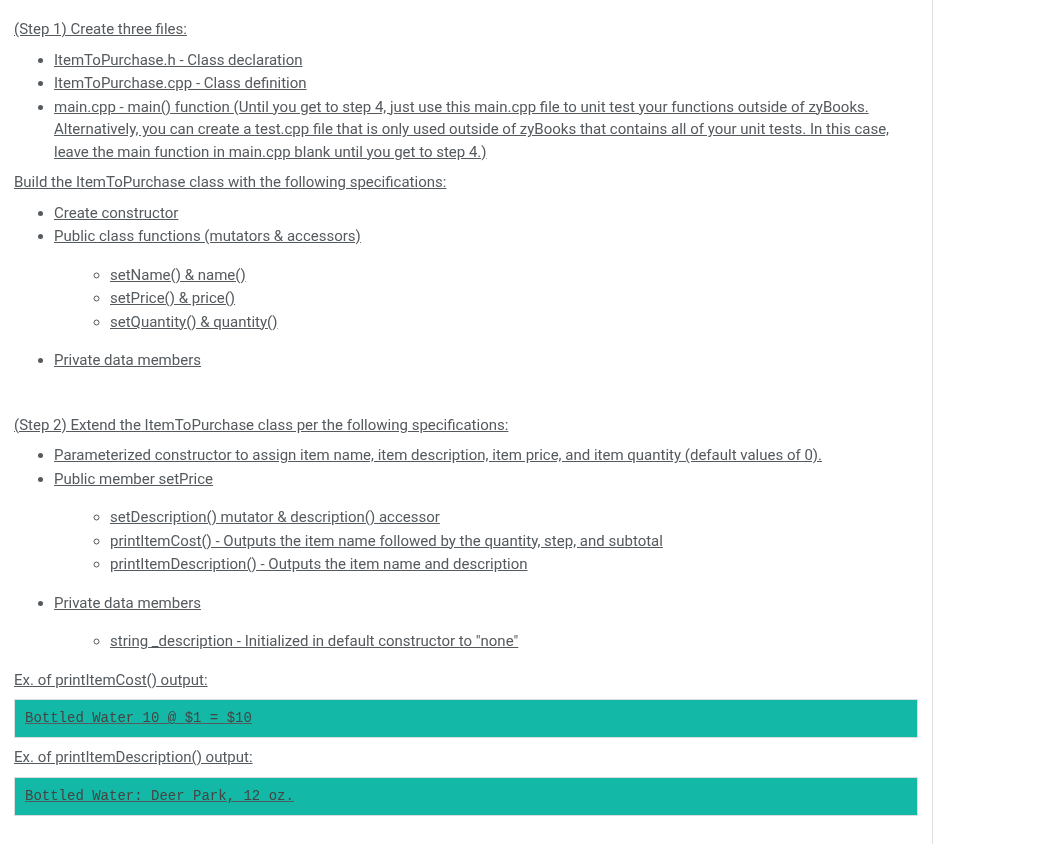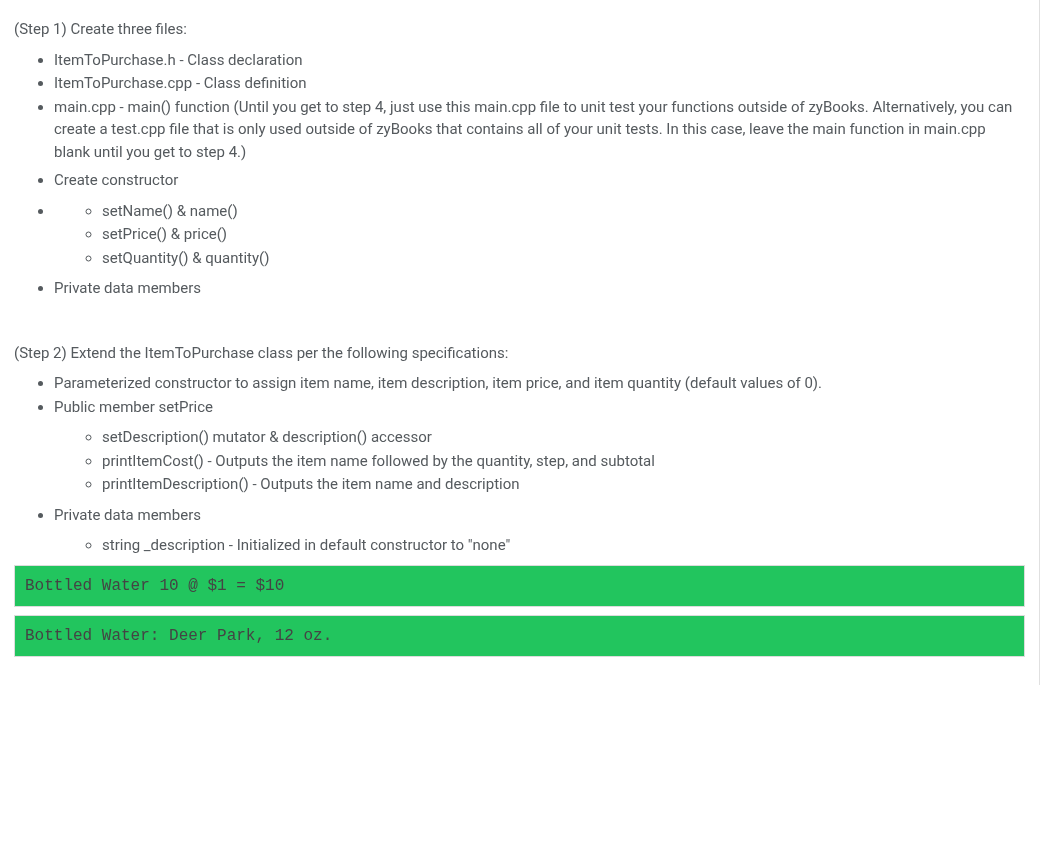--- a/index.html
+++ b/index.html
@@ -11,72 +11,75 @@
       font-family: -apple-system, BlinkMacSystemFont, "Segoe UI", Roboto, "Helvetica Neue", Arial, sans-serif;
       font-size: 15px;
       line-height: 1.5;
       color: #555a5e;
       background: #ffffff;
       width: 1056px;
     }
     .content {
       padding: 10px 14px 20px 14px;
       border-right: 1px solid #e0e0e0;
-      width: 1040px;
+      width: 933px;
+      text-decoration: underline;
     }
     p {
       margin: 8px 0;
     }
     ul {
       margin: 6px 0;
       padding-left: 40px;
     }
     ul ul {
-      margin: 8px;
+      margin: 16px;
     }
     li {
       margin: 1px 0;
     }
     .outer-list > li {
       list-style-type: disc;
     }
     .inner-list > li {
       list-style-type: circle;
     }
     pre {
-      background: #22c55e;
+      background: #14b8a6;
       border: 1px solid #dcdcdc;
       padding: 8px 10px;
       margin: 8px 0;
       font-family: "Courier New", Courier, monospace;
-      font-size: 16px;
+      font-size: 14px;
       color: #444;
       white-space: pre-wrap;
     }
     .spacer {
       height: 28px;
     }
   </style>
 </head>
 <body>
 
 <div class="content">
 
   <p>(Step 1) Create three files:</p>
 
   <ul class="outer-list">
     <li>ItemToPurchase.h - Class declaration</li>
     <li>ItemToPurchase.cpp - Class definition</li>
     <li>main.cpp - main() function (Until you get to step 4, just use this main.cpp file to unit test your functions outside of zyBooks. Alternatively, you can create a test.cpp file that is only used outside of zyBooks that contains all of your unit tests. In this case, leave the main function in main.cpp blank until you get to step 4.)</li>
   </ul>
 
+  <p>Build the ItemToPurchase class with the following specifications:</p>
 
   <ul class="outer-list">
     <li>Create constructor</li>
     <li>
+      <span>Public class functions (mutators &amp; accessors)</span>
       <ul class="inner-list">
         <li>setName() &amp; name()</li>
         <li>setPrice() &amp; price()</li>
         <li>setQuantity() &amp; quantity()</li>
       </ul>
     </li>
     <li>
       <span>Private data members</span>
     </li>
   </ul>
@@ -96,19 +99,21 @@
       </ul>
     </li>
     <li>
       <span>Private data members</span>
       <ul class="inner-list">
         <li>string _description - Initialized in default constructor to "none"</li>
       </ul>
     </li>
   </ul>
 
+  <p>Ex. of printItemCost() output:</p>
 
   <pre>Bottled Water 10 @ $1 = $10</pre>
 
+  <p>Ex. of printItemDescription() output:</p>
 
   <pre>Bottled Water: Deer Park, 12 oz.</pre>
 
 </div>
 
 </body></html>

